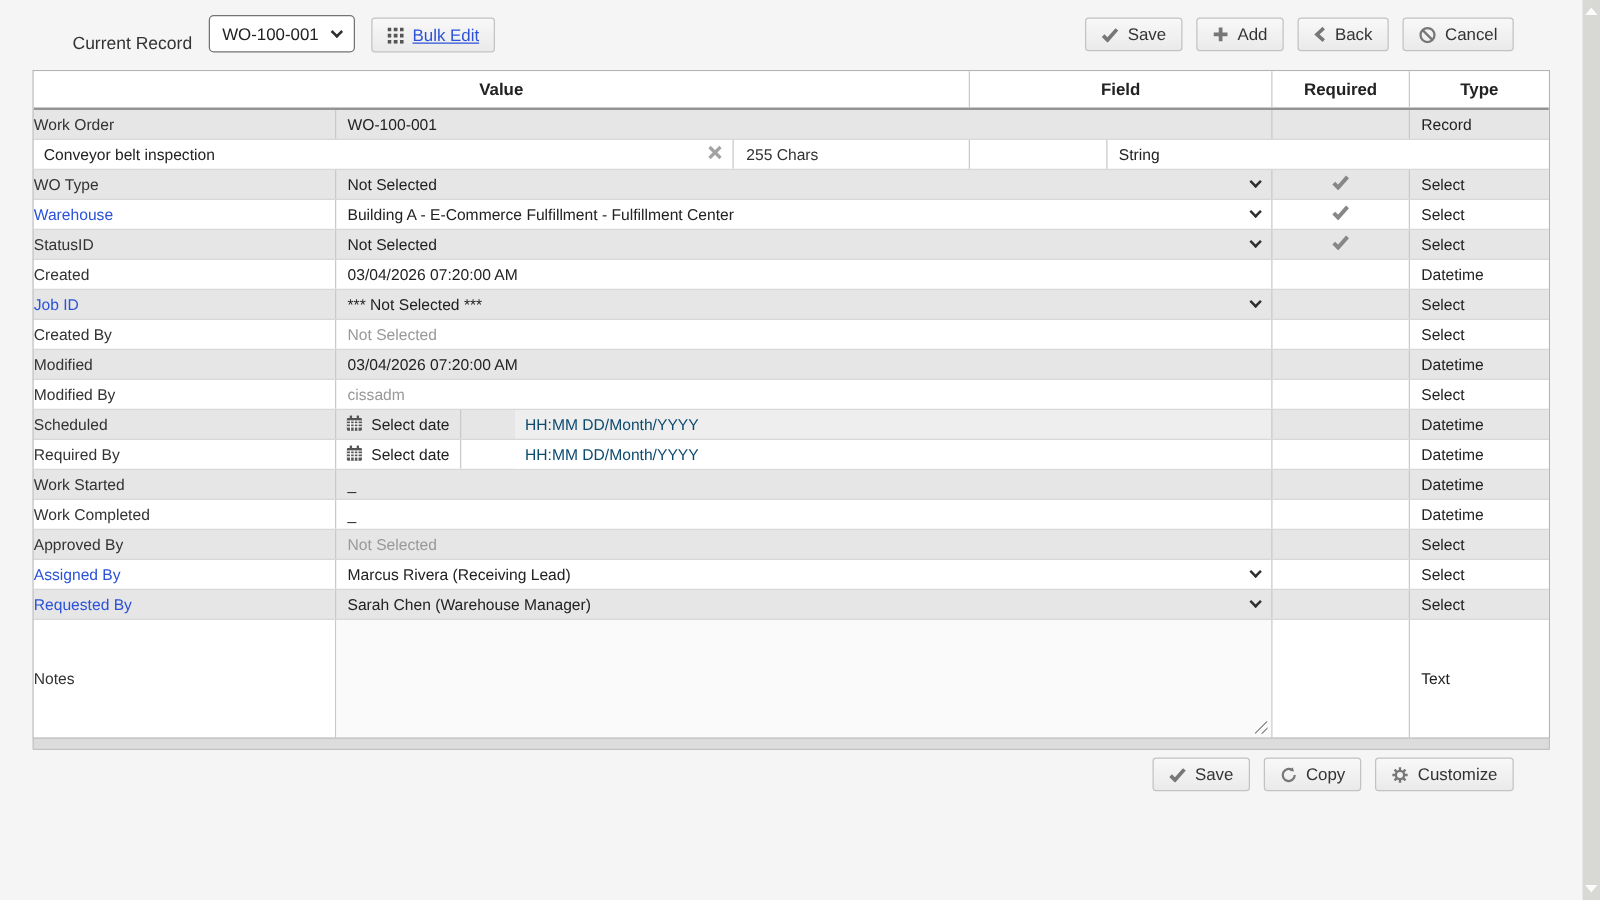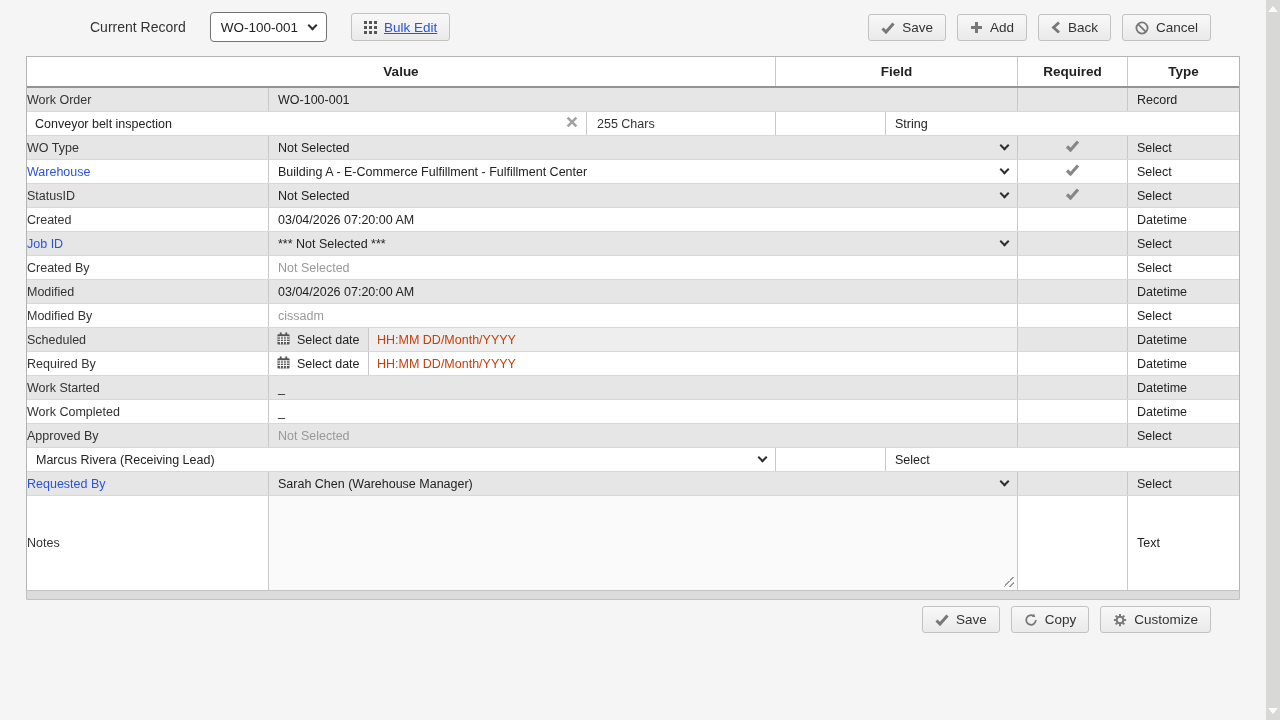--- a/index.html
+++ b/index.html
@@ -6,21 +6,21 @@
   html,body { width:1280px; height:720px; overflow:hidden; }
   body {
     position:relative;
     background:#f5f5f6;
     font-family:"Liberation Sans","DejaVu Sans",sans-serif;
     color:#333;
   }
   :root { --accent:#2b52d8; --shade:#e6e6e6; }
 
   
-  .toolbar-left { position:absolute; left:58px; top:12px; display:flex; align-items:center; gap:24px; height:30px;margin-left:32px; }
+  .toolbar-left { position:absolute; left:58px; top:12px; display:flex; align-items:flex-end; gap:13px; height:30px; }
   .cr-label { font-size:14px; color:#333; }
   .cr-select {
     display:flex; align-items:center; gap:11px; background:#fff;
     border:1px solid #737373; border-radius:4px; height:30px;
     padding:0 10px; font-size:13.5px; color:#222; cursor:pointer;
   }
   .chev {
     width:7px; height:7px; flex:none;
     border-right:2px solid #2f2f2f; border-bottom:2px solid #2f2f2f;
     transform:rotate(45deg); margin-top:-4px;
@@ -54,21 +54,21 @@
   .c-value { width:749px; flex:none; position:relative; padding:0; }
   .c-req   { width:110px; flex:none; justify-content:center; }
   .c-type  { flex:1; border-right:none; padding-left:9px; color:#222; }
   .flink { color:var(--accent); cursor:pointer; }
   .vtext { padding-left:9px; color:#222; white-space:nowrap; }
   .muted { color:#999; }
   .vselect { flex:1; height:100%; display:flex; align-items:center; justify-content:space-between; padding:0 9px; cursor:pointer; color:#222; }
   .vinput { width:560px; flex:none; height:100%; display:flex; align-items:center; justify-content:space-between; padding:0 8px; border-right:1px solid #c9c9c9; color:#222; cursor:text; }
   .vchars { flex:1; padding-left:10px; color:#333; }
   .vdatebtn { width:100px; flex:none; height:100%; display:flex; align-items:center; gap:7px; padding-left:8px; border-right:1px solid #c9c9c9; color:#222; cursor:pointer; }
-  .vdateinput { flex:1; height:100%; display:flex; align-items:center; padding-left:8px; color:#c2410c; background:#fff; cursor:text; }
+  .vdateinput { flex:1; height:100%; display:flex; align-items:center; padding-left:8px; color:#0c4a6e; background:#fff; cursor:text;margin-left:43px; }
   .trow.shaded .vdateinput { background:#eeeeee; }
   .vnotes { position:absolute; inset:0; background:#fafafb; cursor:text; }
   .resize-corner {
     position:absolute; right:3px; bottom:3px; width:10px; height:10px;
     background:linear-gradient(135deg, transparent 0 45%, #999 45% 54%, transparent 54% 72%, #999 72% 81%, transparent 81%);
   }
 
   
   .hscrollbar {
     position:absolute; left:26px; top:590px; width:1214px; height:10px;
@@ -345,20 +345,23 @@
         <div class="cell c-field">
           <span class="flabel">Approved By</span>
         </div>
         <div class="cell c-value">
           <div class="vtext muted">Not Selected</div>
         </div>
         <div class="cell c-req"></div>
         <div class="cell c-type">Select</div>
       </div>
       <div class="trow">
+        <div class="cell c-field">
+          <span class="flink">Assigned By</span>
+        </div>
         <div class="cell c-value">
           <div class="vselect">
             <span class="">Marcus Rivera (Receiving Lead)</span>
             <span class="chev"></span>
           </div>
         </div>
         <div class="cell c-req"></div>
         <div class="cell c-type">Select</div>
       </div>
       <div class="trow shaded">

